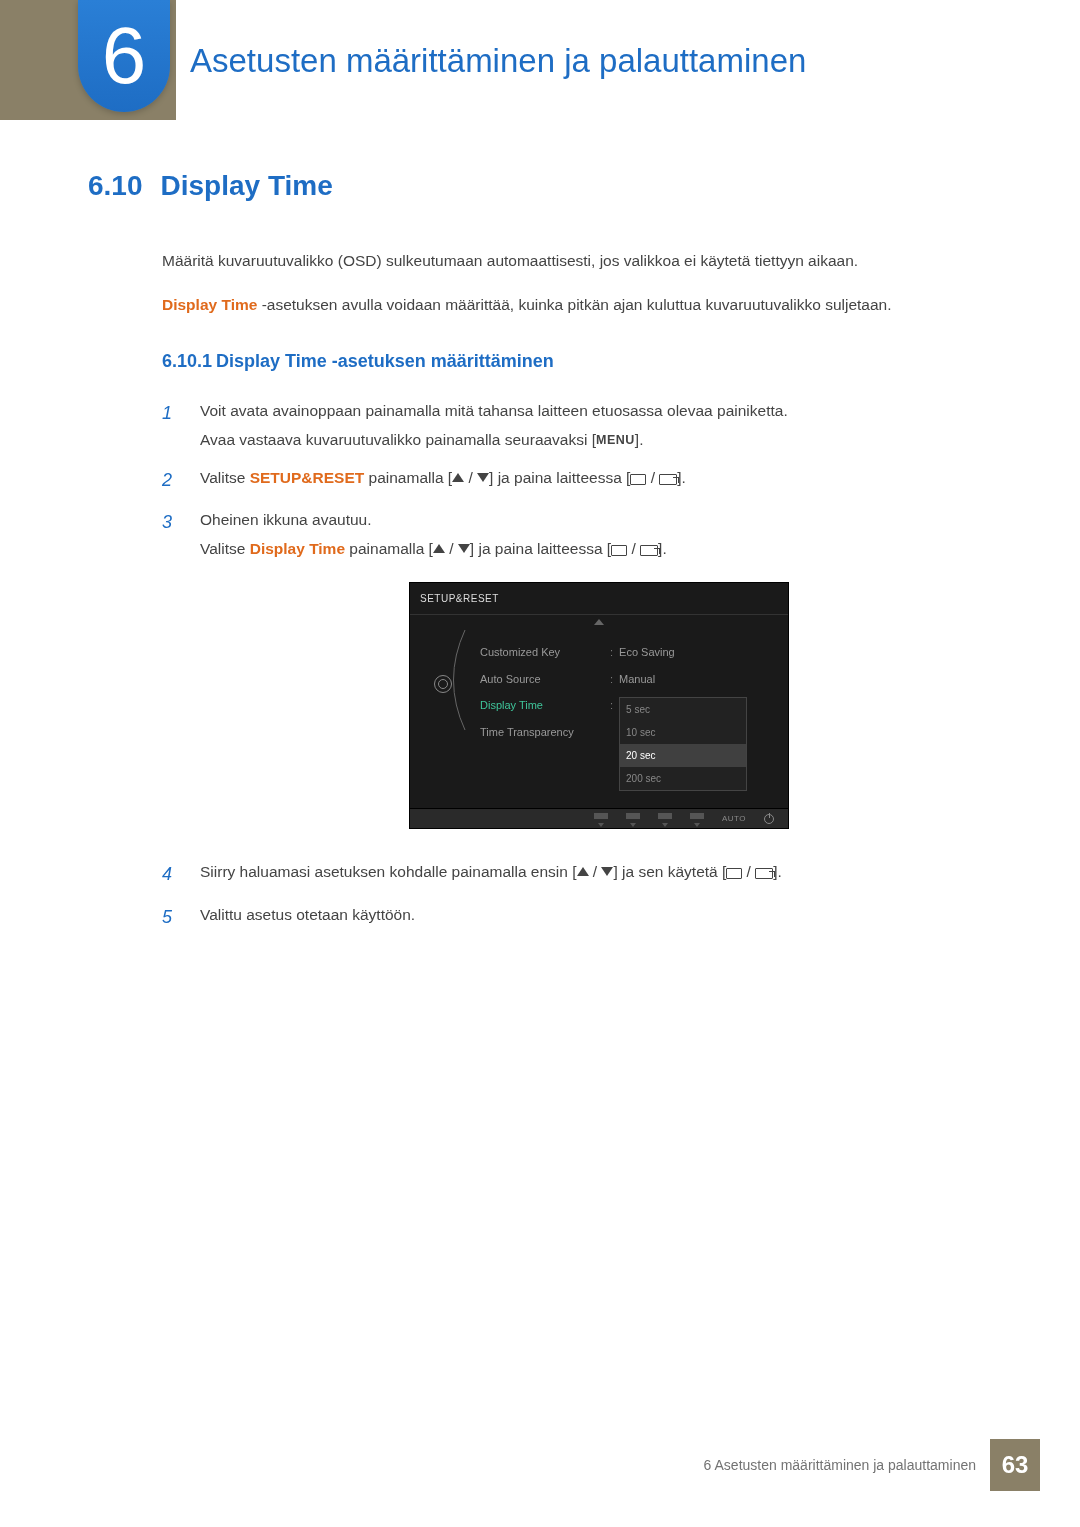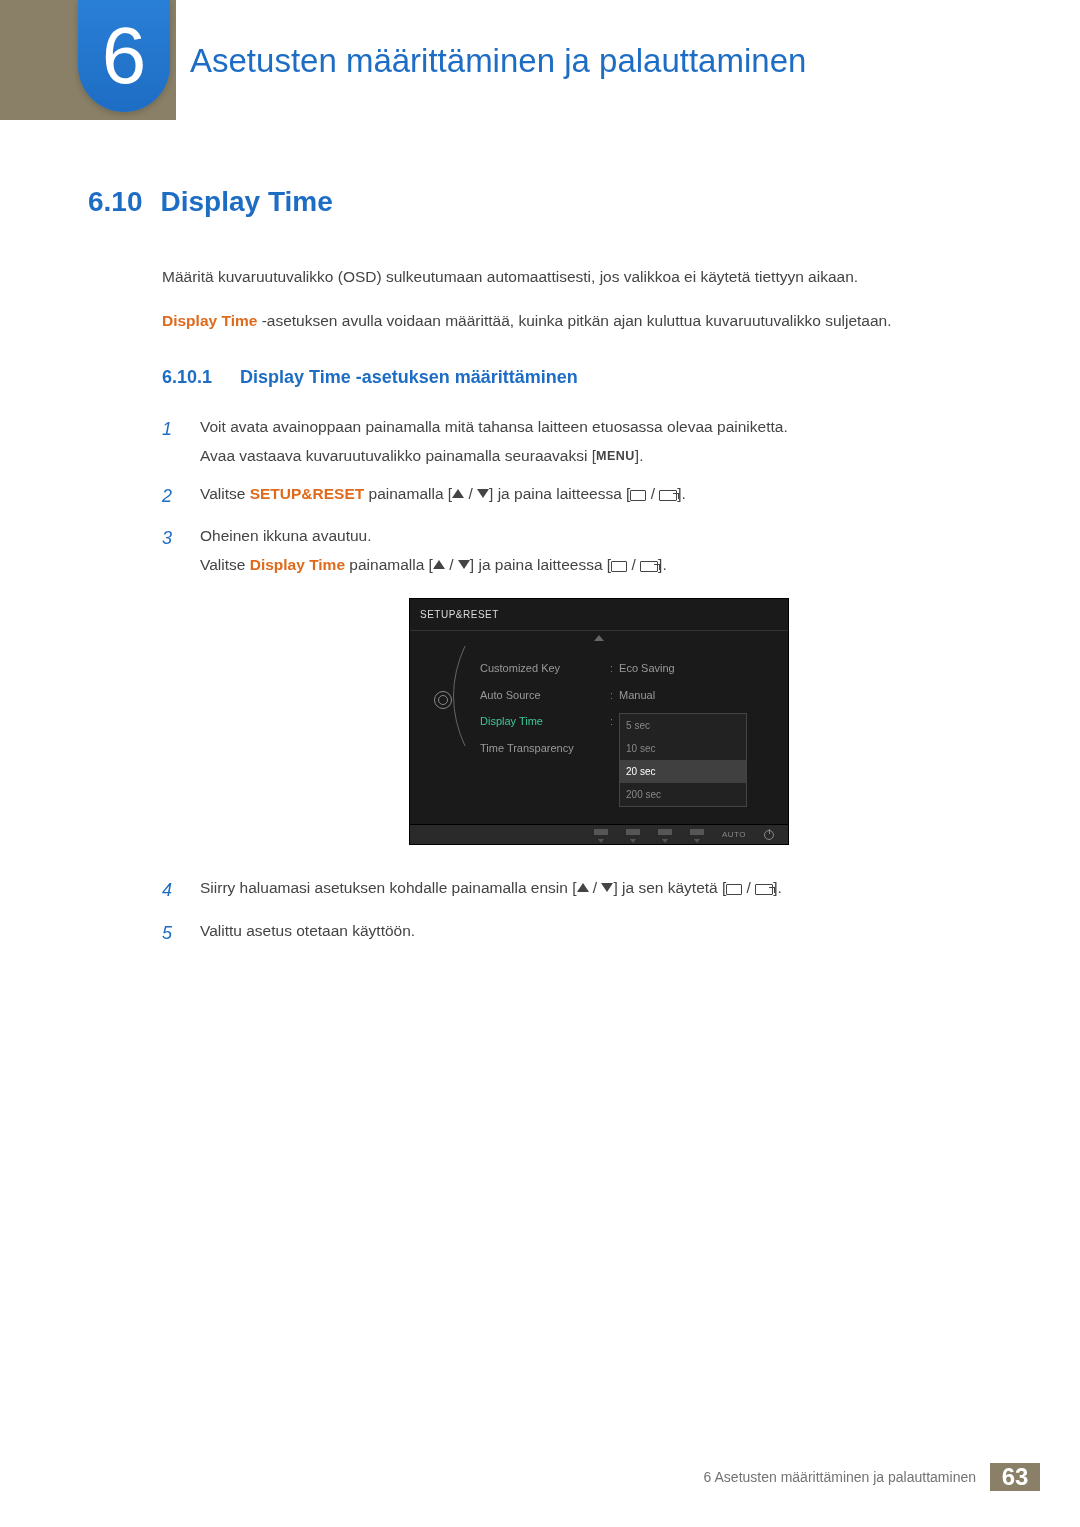--- a/index.html
+++ b/index.html
@@ -44,21 +44,21 @@
   .white-cut {
     position: absolute;
     left: 176px; top: 0;
     right: 0;
     height: 120px;
     background: #fff;
   }
   .content {
     position: absolute;
     left: 82px; right: 82px;
-    top: 186px;
+    top: 170px;
   }
   .section-head {
     display: flex;
     align-items: baseline;
     gap: 18px;
     margin-bottom: 46px;
     margin-left: 6px;
   }
   .section-num {
     font-size: 28px;
@@ -79,21 +79,21 @@
   }
   .hl-orange { color: #e06a1c; font-weight: 700; }
   .subhead {
     margin-left: 80px;
     margin-top: 32px;
     margin-bottom: 24px;
     font-size: 18px;
     color: #1e6dc4;
     font-weight: 700;
   }
-  .subhead-num { margin-right: 28px; text-align: right; }
+  .subhead-num { margin-right: 4px; text-align: right; }
   ol.steps {
     list-style: none;
     margin-left: 80px;
   }
   ol.steps > li {
     display: flex;
     gap: 20px;
     font-size: 15.5px;
     color: #444;
     line-height: 1.9;
@@ -255,21 +255,21 @@
   }
   .footer-text {
     font-size: 14px;
     color: #737373;
   }
   .page-num {
     background: #8a8067;
     color: #fff;
     font-size: 24px;
     font-weight: 700;
-    width: 50px; height: 28px;
+    width: 50px; height: 52px;
     display: flex;
     align-items: center;
     justify-content: center;
   }
 </style>
 </head>
 <body>
 
 <div class="top-stripe"></div>
 <div class="white-cut"></div>

